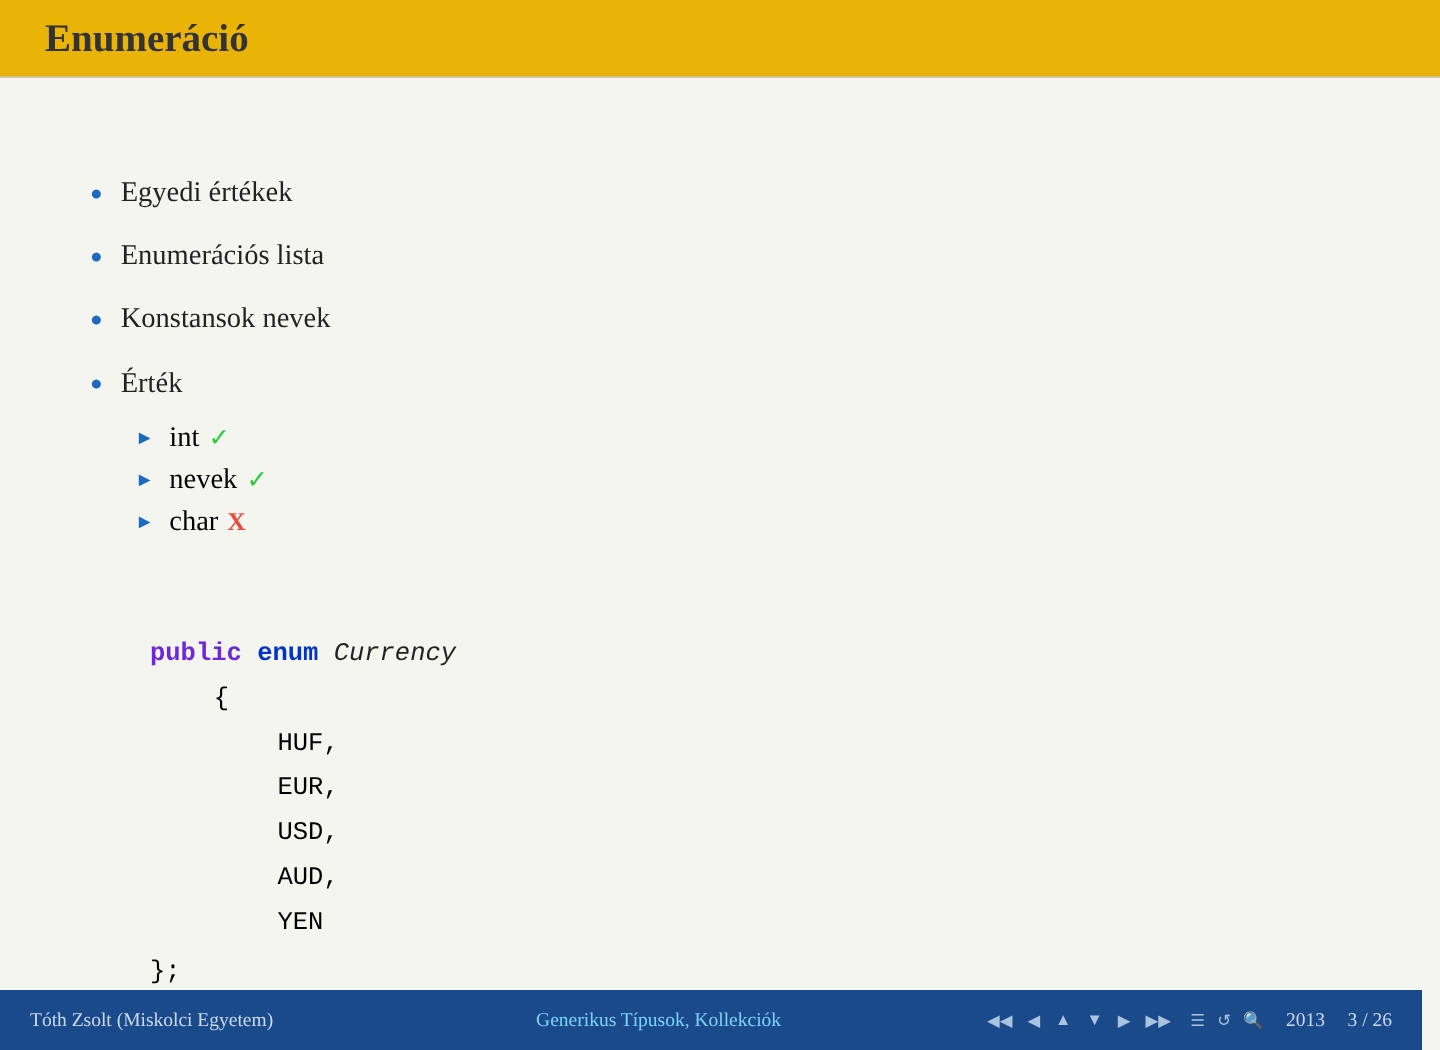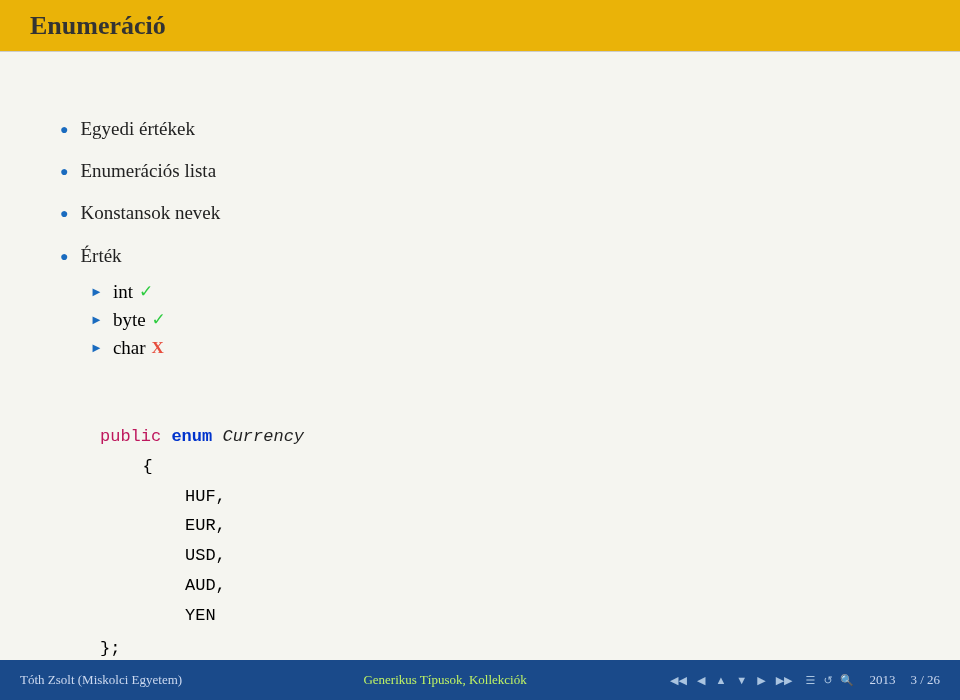--- a/index.html
+++ b/index.html
@@ -110,22 +110,22 @@
       font-family: 'Courier New', Courier, monospace;
       font-size: 17px;
       line-height: 1.75;
     }
 
     .code-block {
       display: inline-block;
     }
 
     .kw-blue {
-      color: #be185d;
-      font-weight: normal;
+      color: #6d28d9;
+      font-weight: bold;
     }
 
     .kw-enum {
       color: #0033cc;
       font-weight: bold;
     }
 
     .code-normal {
       color: #222;
       font-style: italic;
@@ -143,38 +143,38 @@
 
     .code-line {
       display: block;
     }
 
     
     .footer-bar {
       position: absolute;
       bottom: 0;
       left: 0;
-      right: 0;
+      right: 12px;
       height: 40px;
       background: #1a4a8a;
       display: flex;
       align-items: center;
       justify-content: space-between;
       padding: 0 20px;
       color: white;
       font-size: 13px;
       font-family: 'Georgia', serif;
     }
 
     .footer-left {
       color: #ccd9f0;
     }
 
     .footer-center {
-      color: #bef264;
+      color: #7dd3fc;
       text-align: center;
       margin-left: 41px;
     }
 
     .footer-right {
       color: #ccd9f0;
       display: flex;
       align-items: center;
       gap: 15px;
     }
@@ -222,21 +222,21 @@
     </ul>
 
     <ul class="sub-bullet-list">
       <li class="sub-bullet-item">
         <span class="arrow-icon">►</span>
         <span>int</span>
         <span class="check-mark">✓</span>
       </li>
       <li class="sub-bullet-item">
         <span class="arrow-icon">►</span>
-        <span>byte</span>
+        <span>nevek</span>
         <span class="check-mark">✓</span>
       </li>
       <li class="sub-bullet-item">
         <span class="arrow-icon">►</span>
         <span>char</span>
         <span class="x-mark">X</span>
       </li>
     </ul>
   </div>
 

